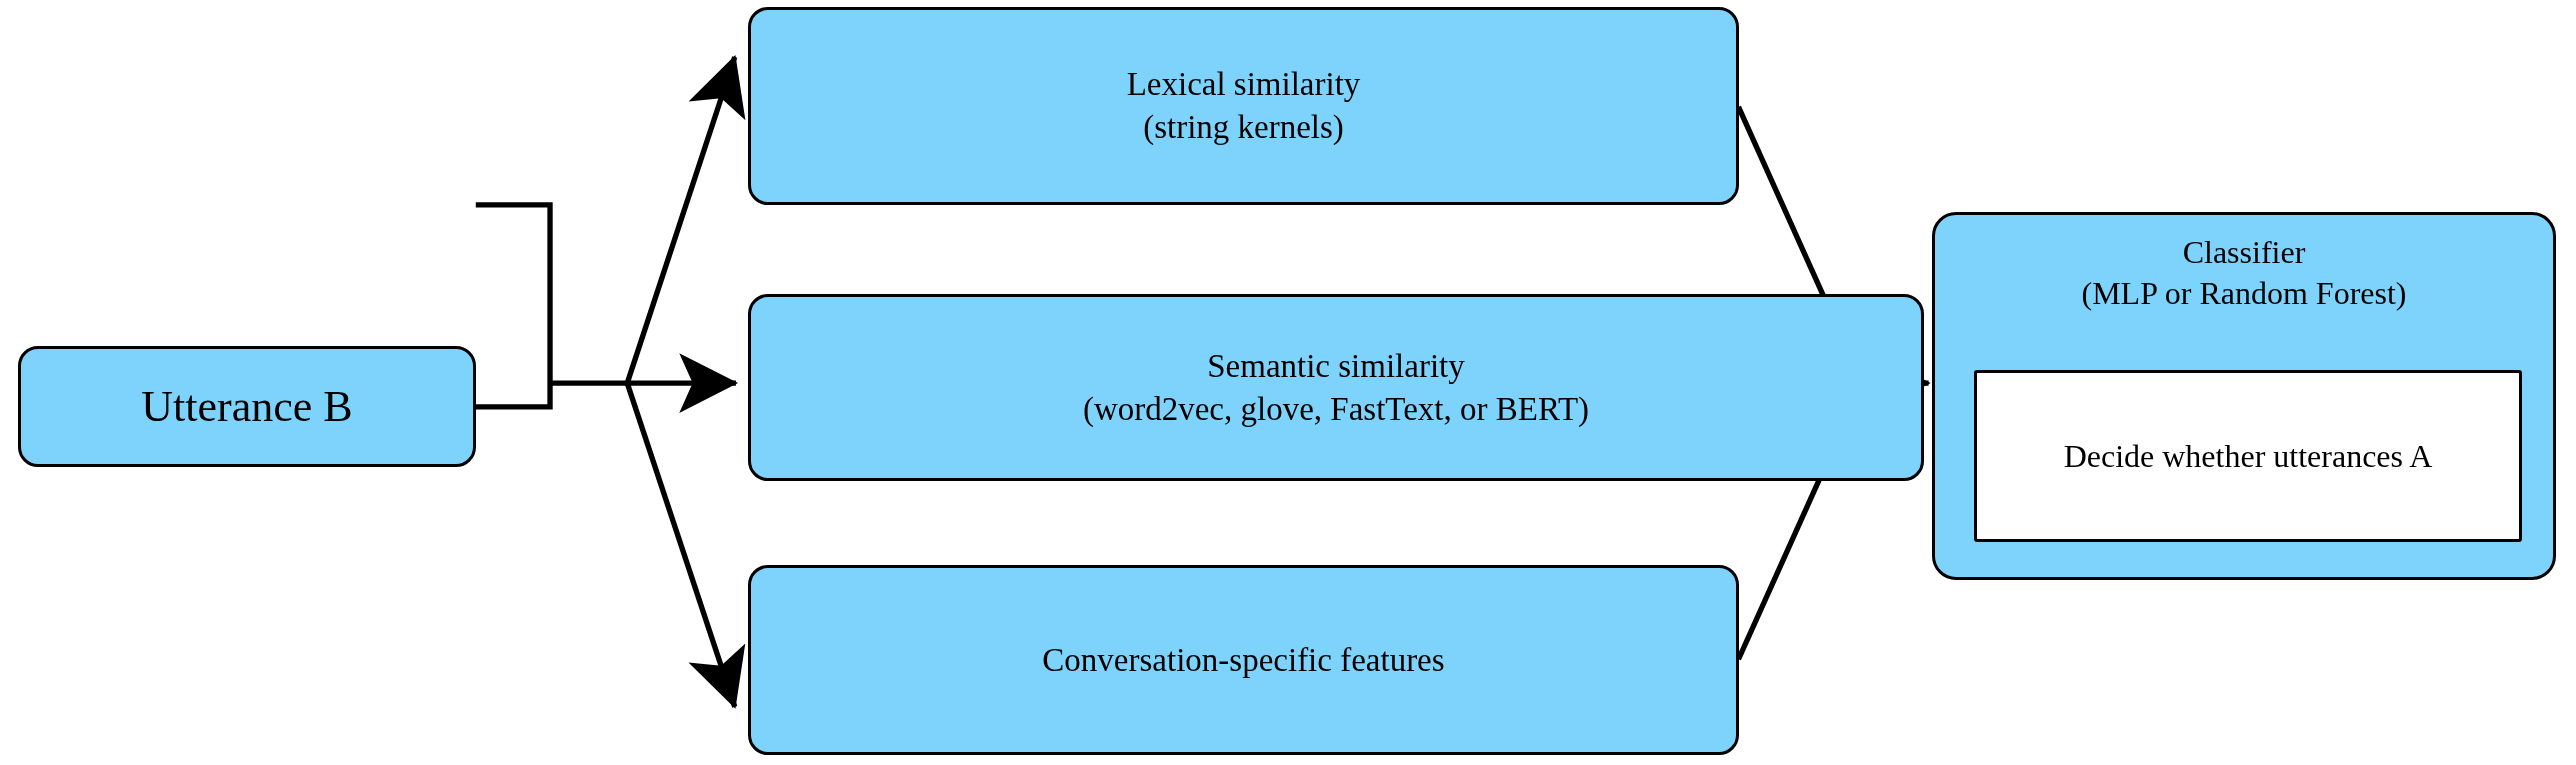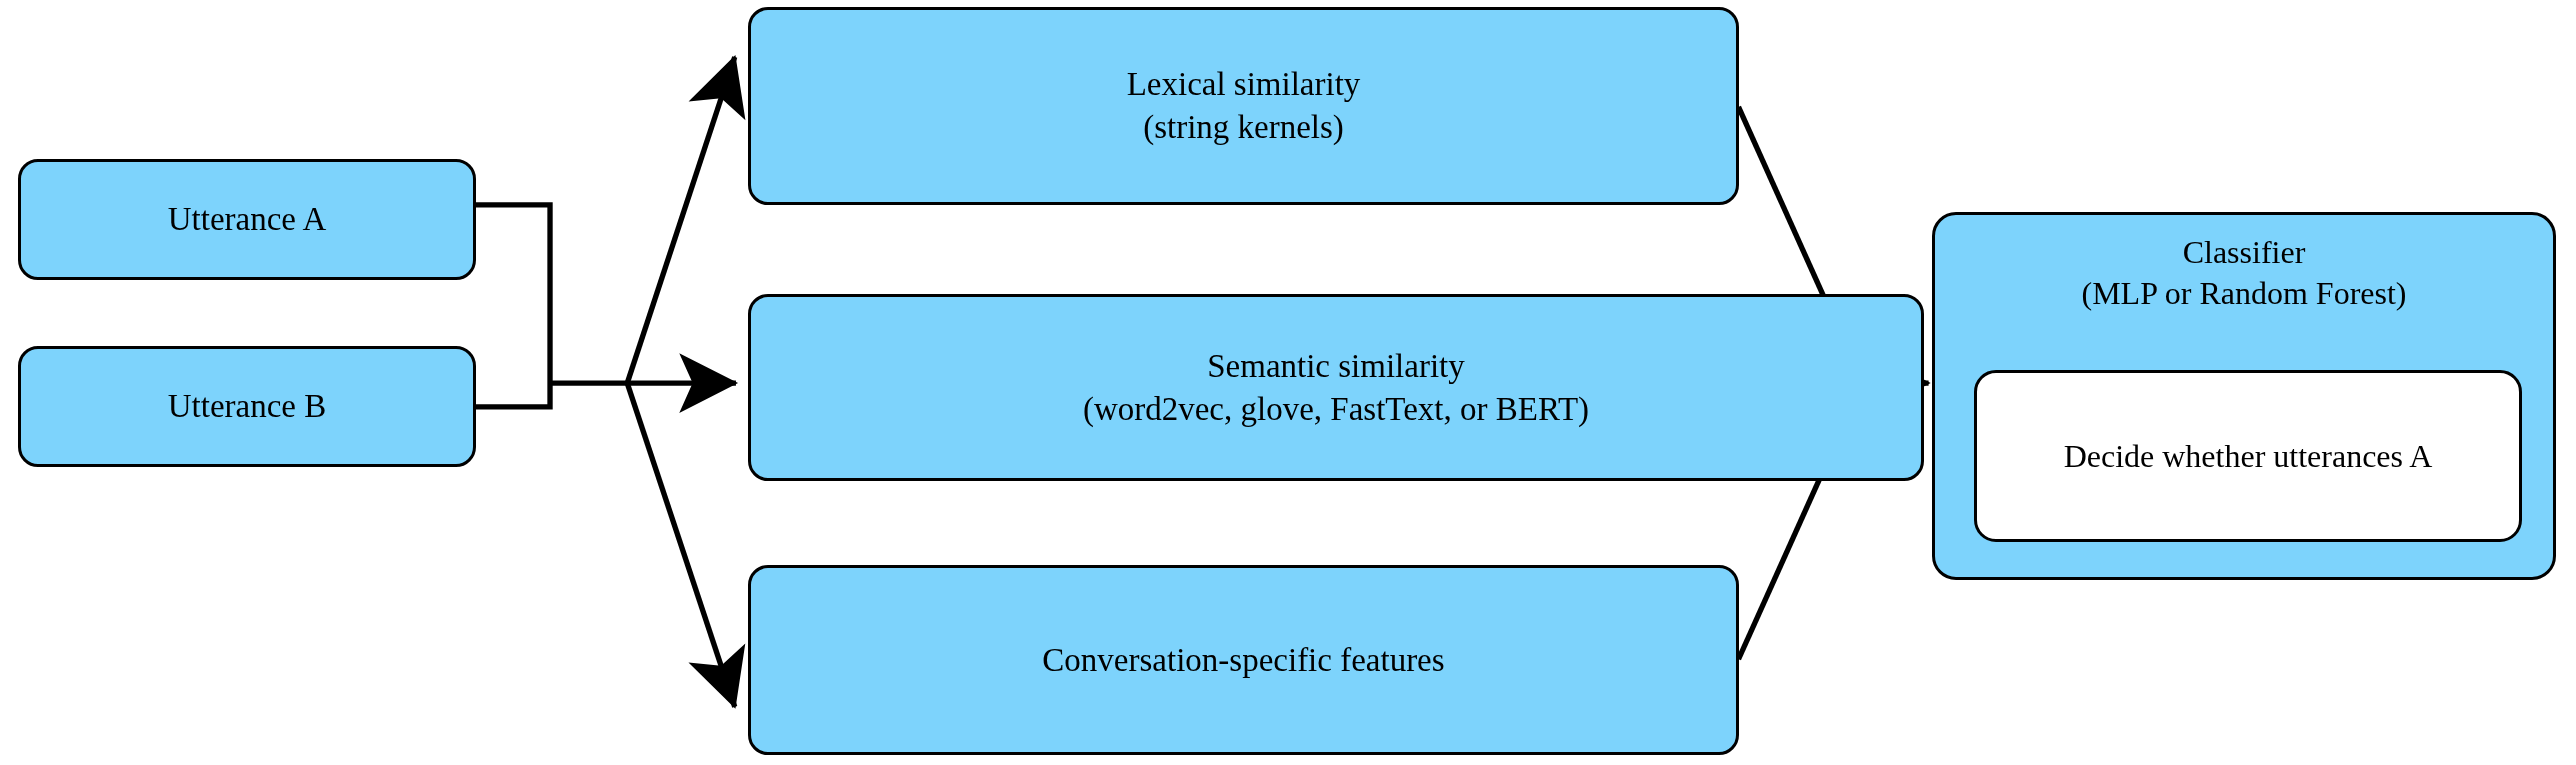--- a/index.html
+++ b/index.html
@@ -42,21 +42,21 @@
     white-space: nowrap;
   }
 
   
   #node-utterance-a {
     left: 18px;  top: 159px;  width: 458px; height: 121px;
     font-size: 33px;
   }
   #node-utterance-b {
     left: 18px;  top: 346px;  width: 458px; height: 121px;
-    font-size: 33px;
+    font-size: 44px;
   }
 
   
   #node-lexical-similarity {
     left: 748px; top: 7.1px;  width: 991px; height: 198px;
     font-size: 33px;
   }
   #node-semantic-similarity {
     left: 748px; top: 294px; width: 1176px; height: 187px;
     font-size: 33px;
@@ -72,21 +72,21 @@
     border-radius: 24px;
     justify-content: flex-start;
     padding-top: 16.6px;
     font-size: 32px;
   }
   #node-classifier-decision {
     position: absolute;
     left: 39px;  top: 155px;  width: 548px; height: 172px;
     box-sizing: border-box;
     border: 3px solid #000000;
-    border-radius: 22px;
+    border-radius: 3px;
     background: #ffffff;
     display: flex;
     flex-direction: column;
     align-items: center;
     justify-content: center;
     text-align: center;
     font-size: 32px;
     line-height: 1.32;
   }
 </style>
@@ -110,23 +110,20 @@
     <path d="M 1055 645 L 1238 645" fill="none" stroke="#000000" stroke-width="9" marker-end="url(#arrow-head)"></path>
     <path d="M 1055 645 L 1236 1190" fill="none" stroke="#000000" stroke-width="9" marker-end="url(#arrow-head)"></path>
 
     <path d="M 2926 180 L 3135 645" fill="none" stroke="#000000" stroke-width="9"></path>
     <path d="M 2926 645 L 3135 645" fill="none" stroke="#000000" stroke-width="9"></path>
     <path d="M 2926 1110 L 3135 645" fill="none" stroke="#000000" stroke-width="9"></path>
 
     <path d="M 3135 645 L 3246 645" fill="none" stroke="#000000" stroke-width="9" marker-end="url(#arrow-head)"></path>
   </svg>
 
-  <div class="node" id="node-utterance-a">
-    <span class="node-line">Utterance A</span>
-  </div>
 
   <div class="node" id="node-utterance-b">
     <span class="node-line">Utterance B</span>
   </div>
 
   <div class="node" id="node-lexical-similarity">
     <span class="node-line">Lexical similarity</span>
     <span class="node-line">(string kernels)</span>
   </div>
 

